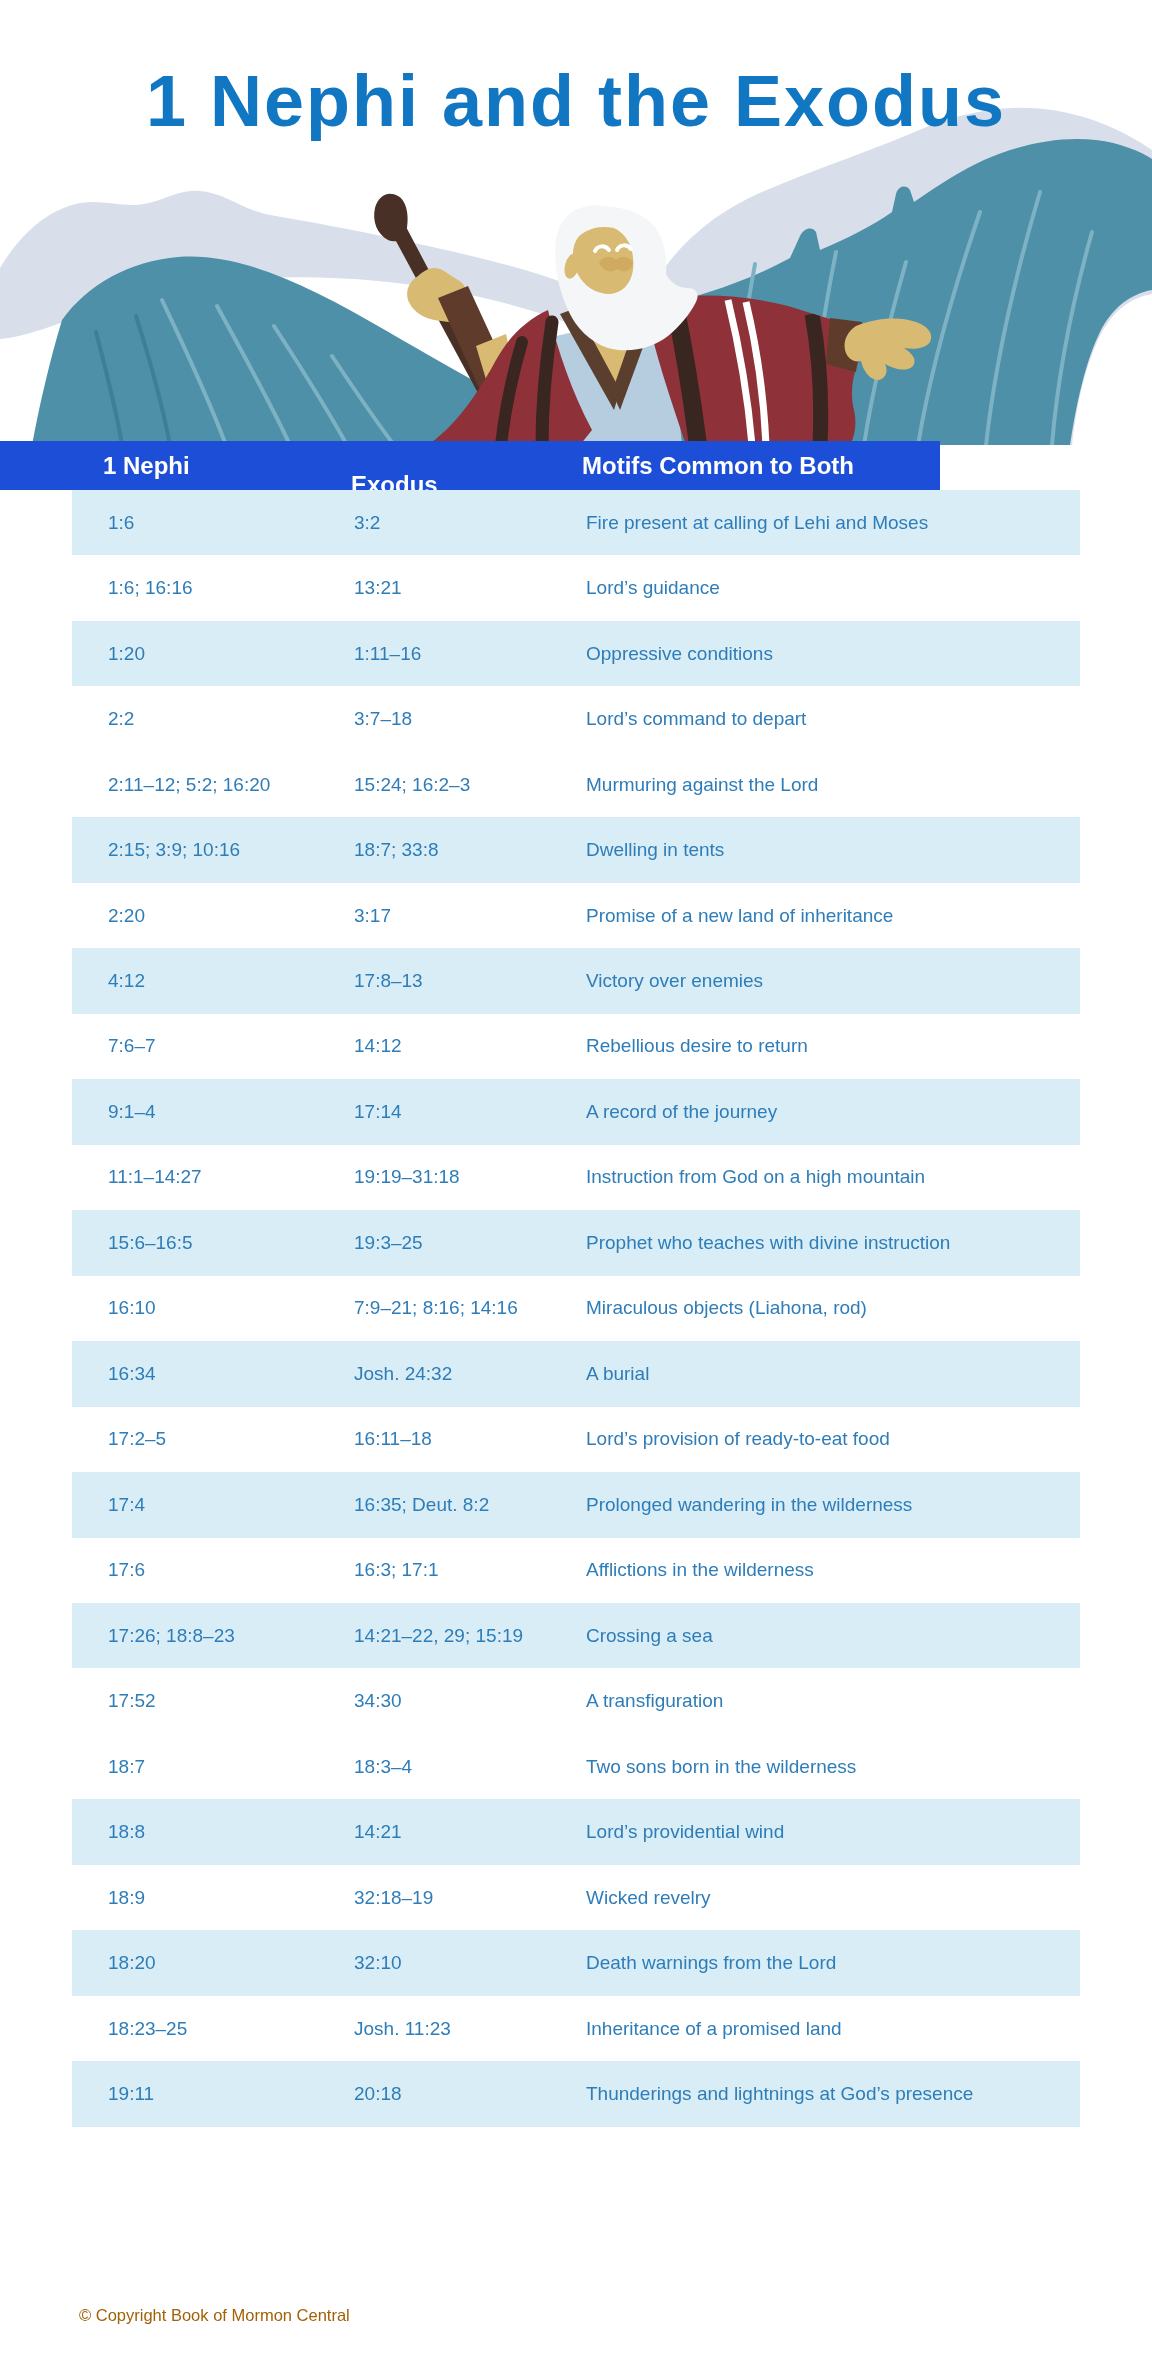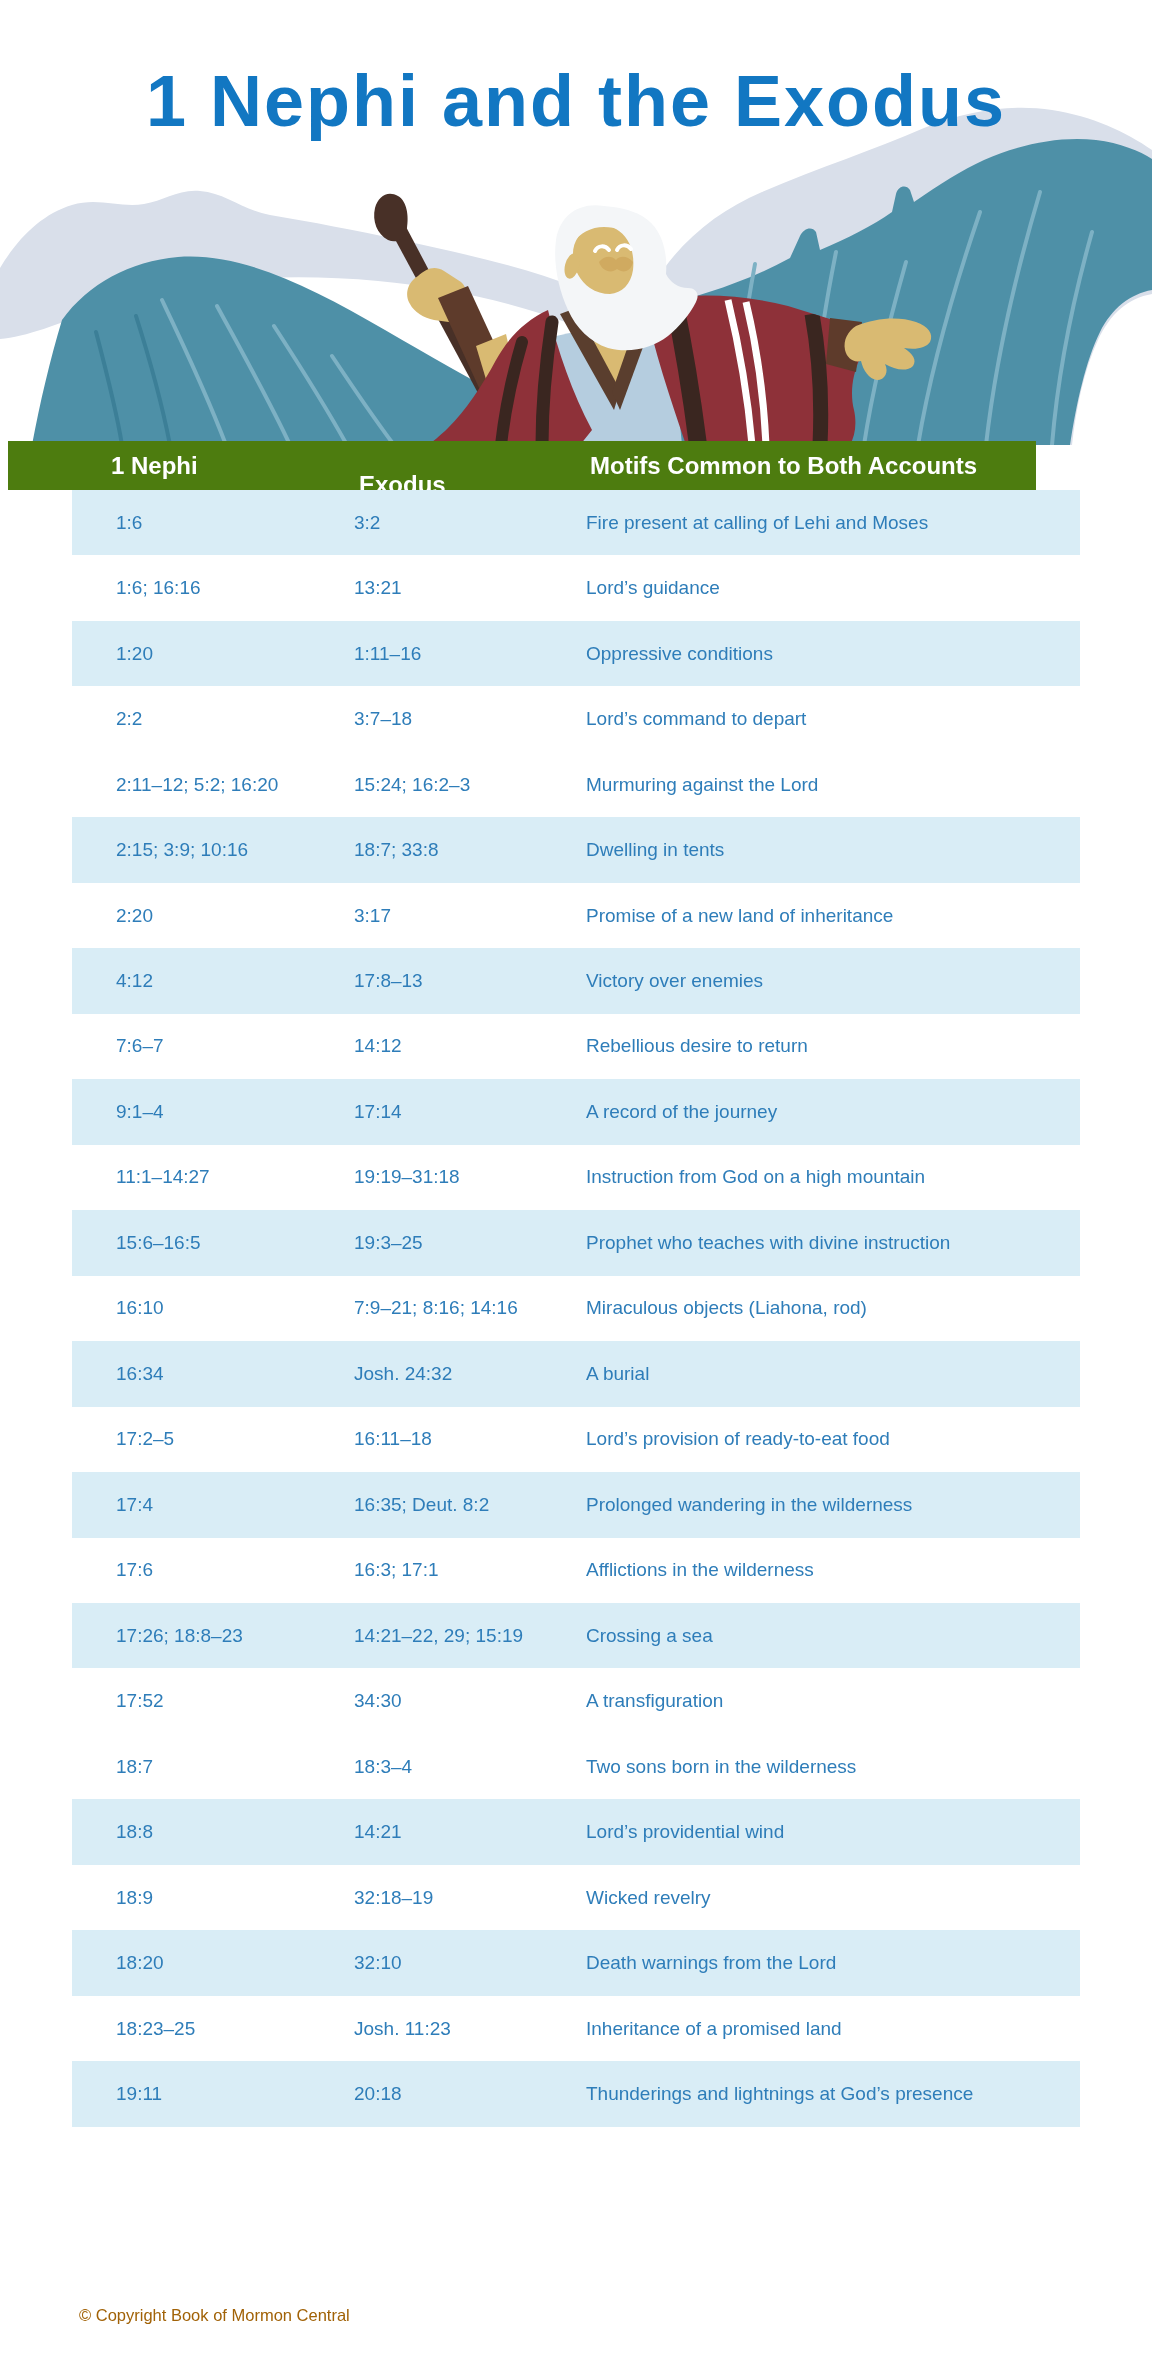--- a/index.html
+++ b/index.html
@@ -7,38 +7,38 @@
     position:relative; width:1152px; height:2380px; background:#ffffff;
     font-family:"Liberation Sans", sans-serif; overflow:hidden;
   }
   .hero { position:absolute; top:0; left:0; width:1152px; height:445px; display:block; }
   .title {
     position:absolute; top:60px; left:0; width:1152px; margin:0;
     text-align:center; font-size:72px; font-weight:bold; letter-spacing:2px;
     color:#1277c2;
   }
   .thead {
-    position:absolute; top:441px; left:8px; width:1028px; height:49px;
-    background:#4d7c0f;
+    position:absolute; top:441px; left:0; width:940px; height:49px;
+    background:#1d4ed8;
   }
   .thead .hc {
     position:absolute; top:0; height:49px; line-height:49px;
     color:#ffffff; font-size:24px; font-weight:bold;
   }
   .hc1 { left:103px; }
   .hc2 { left:351px;margin-top:19px; }
   .hc3 { left:582px; }
   .rows { position:absolute; top:490px; left:72px; width:1008px; }
   .row { position:relative; height:65.48px; }
   .row.alt { background:#d9edf6; }
   .cell {
     position:absolute; top:50%; transform:translateY(-50%);
     font-size:19px; color:#2e7db9; white-space:nowrap;
   }
-  .c1 { left:36px;margin-left:8px; }
+  .c1 { left:36px; }
   .c2 { left:282px; }
   .c3 { left:514px; }
   .footer {
     position:absolute; left:70px; top:2306px;
     font-size:16.5px; color:#a16207;margin-left:9px;
   }
 </style>
 </head>
 <body>
 

